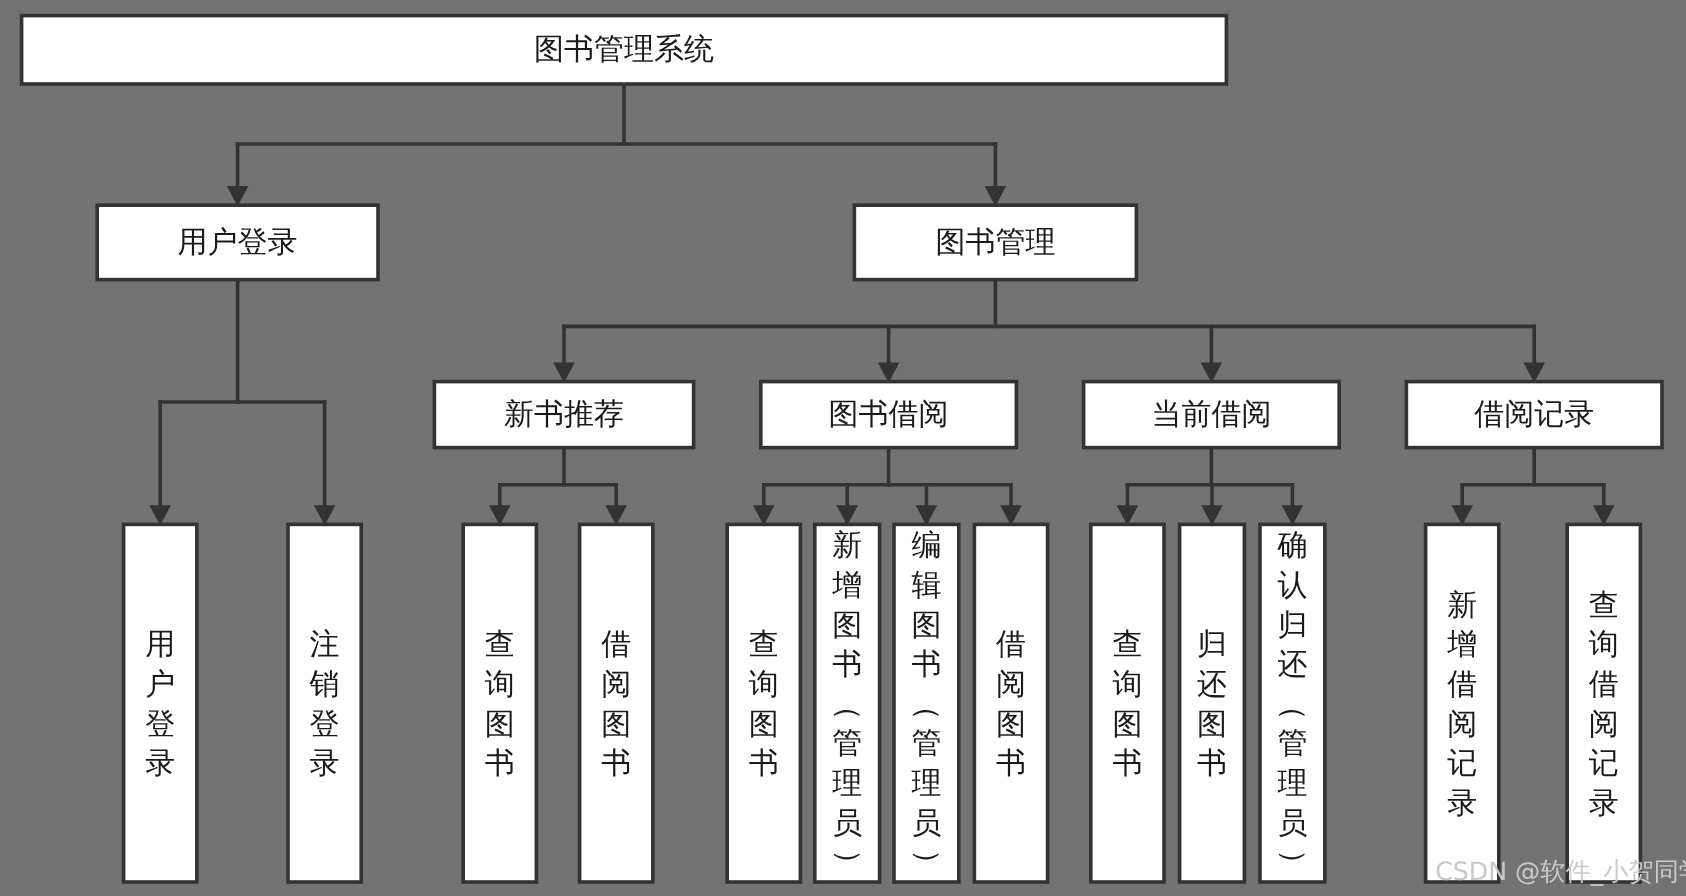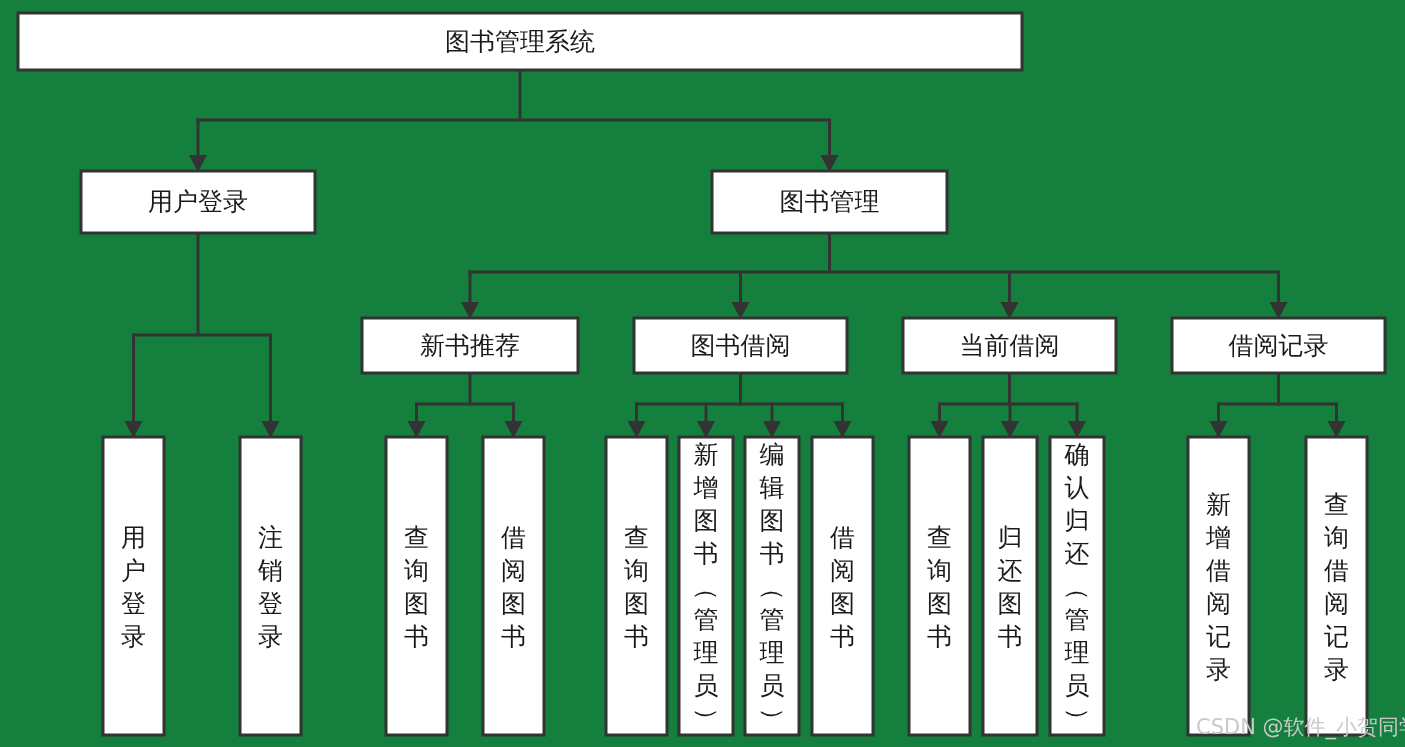--- a/index.html
+++ b/index.html
@@ -8,21 +8,21 @@
     padding: 0;
     background: #ffffff;
   }
   body {
     font-family: "Liberation Sans", "DejaVu Sans", sans-serif;
   }
   #canvas {
     position: relative;
     width: 1405px;
     height: 747px;
-    background: #15803d;
+    background: #737373;
     overflow: hidden;
   }
   svg#diagram {
     position: absolute;
     left: 0;
     top: 0;
     width: 1405px;
     height: 747px;
     display: block;
   }

